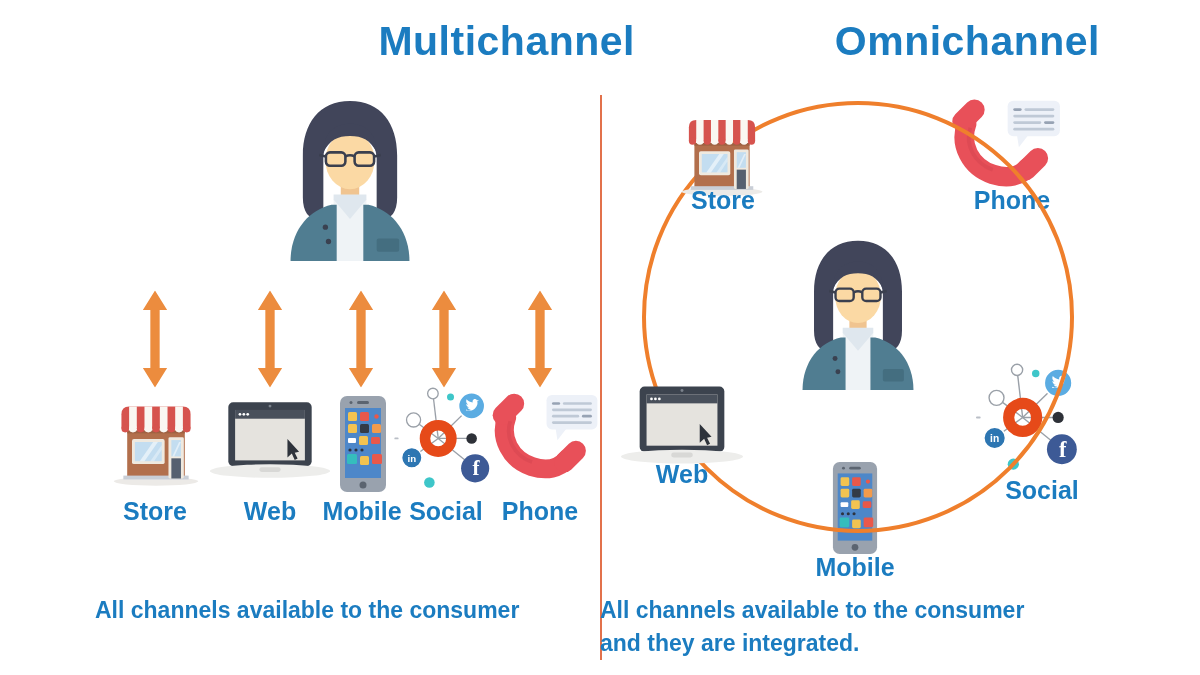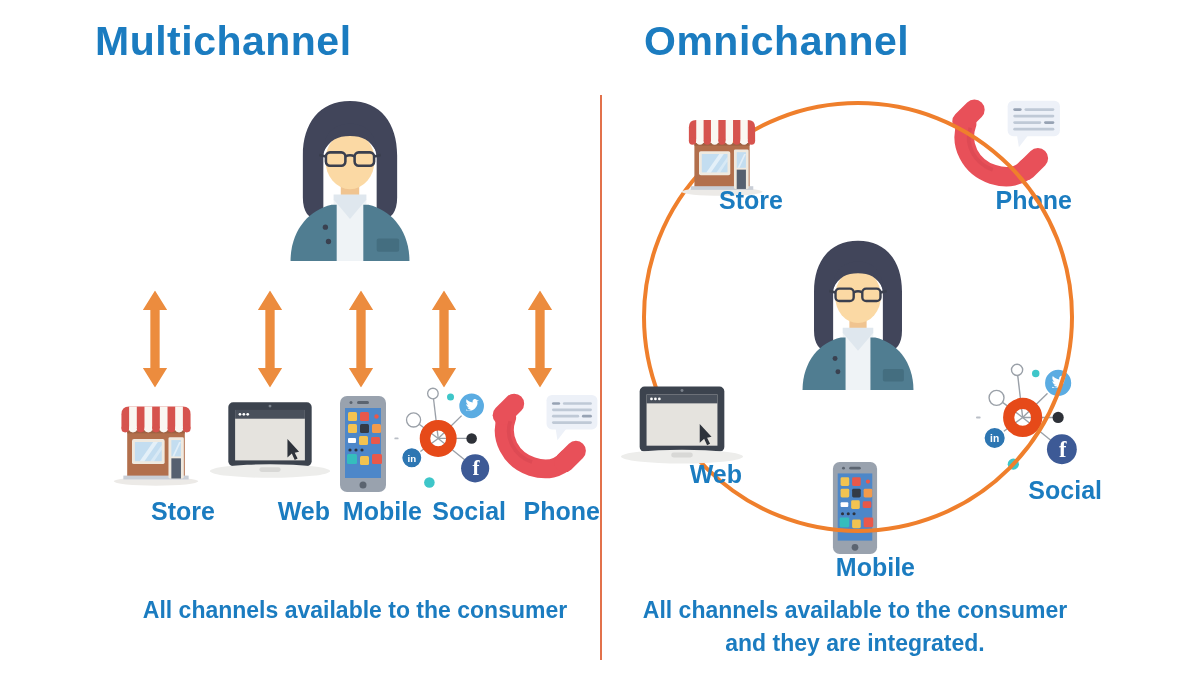--- a/index.html
+++ b/index.html
@@ -1,20 +1,20 @@
 <!DOCTYPE html>
 <html><head>
 <meta charset="utf-8">
 <style>
   html,body{margin:0;padding:0;background:#fff;font-family:"Liberation Sans",sans-serif;}
   .canvas{position:relative;width:1200px;height:675px;background:#ffffff;overflow:hidden;}
   .abs{position:absolute;}
-  .title{font-weight:bold;font-size:41px;color:#1B7CC0;text-align:left;letter-spacing:.5px;}
-  .chan-label{font-weight:bold;font-size:25px;color:#1B7CC0;text-align:right;}
-  .caption{font-weight:bold;font-size:23px;color:#1B7CC0;text-align:center;line-height:33px;}
+  .title{font-weight:bold;font-size:41px;color:#1B7CC0;text-align:right;letter-spacing:.5px;}
+  .chan-label{font-weight:bold;font-size:25px;color:#1B7CC0;text-align:center;}
+  .caption{font-weight:bold;font-size:23px;color:#1B7CC0;line-height:33px;}
   .divider{width:2px;background:#E2714B;}
   .z0{z-index:0}.z1{z-index:1}.z2{z-index:2}
   svg{display:block;}
 </style>
 </head>
 <body>
 
 <svg width="0" height="0" style="position:absolute" aria-hidden="true">
   <defs>
 
@@ -205,21 +205,21 @@
     <div class="abs chan-label" style="left:480px;top:497px;width:120px;">Phone</div>
 
     <div class="abs caption" style="left:95px;top:594px;width:520px;">
       <div>All channels available to the consumer</div>
     </div>
   </div>
 
   <div class="abs divider" style="left:600px;top:95px;height:565px;"></div>
 
   <div>
-    <div class="abs title" style="left:644px;top:18px;width:490px;">Omnichannel</div>
+    <div class="abs title" style="left:610px;top:18px;width:490px;">Omnichannel</div>
 
     <svg class="abs z1" style="left:640px;top:99px;" width="436" height="436" viewBox="0 0 436 436">
       <circle cx="218" cy="218" r="214" fill="none" stroke="#EF7F2C" stroke-width="4"></circle>
     </svg>
 
     <svg class="abs z2" style="left:790px;top:237px;" width="136" height="153" viewBox="0 0 140 160">
         <use href="#sym-person"></use>
       </svg>
 
     <svg class="abs z2" style="left:676px;top:108px;" width="92" height="92" viewBox="0 0 100 100">

